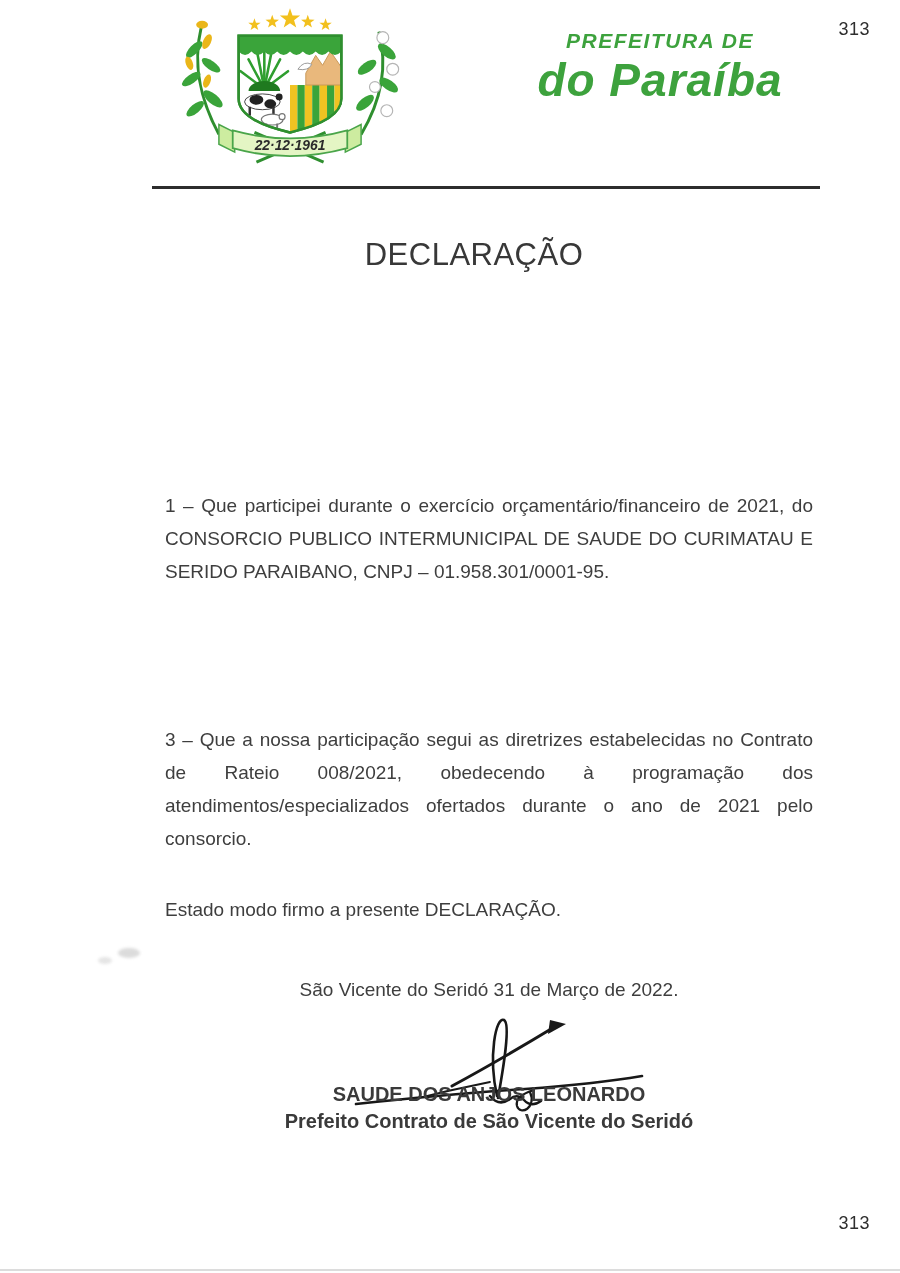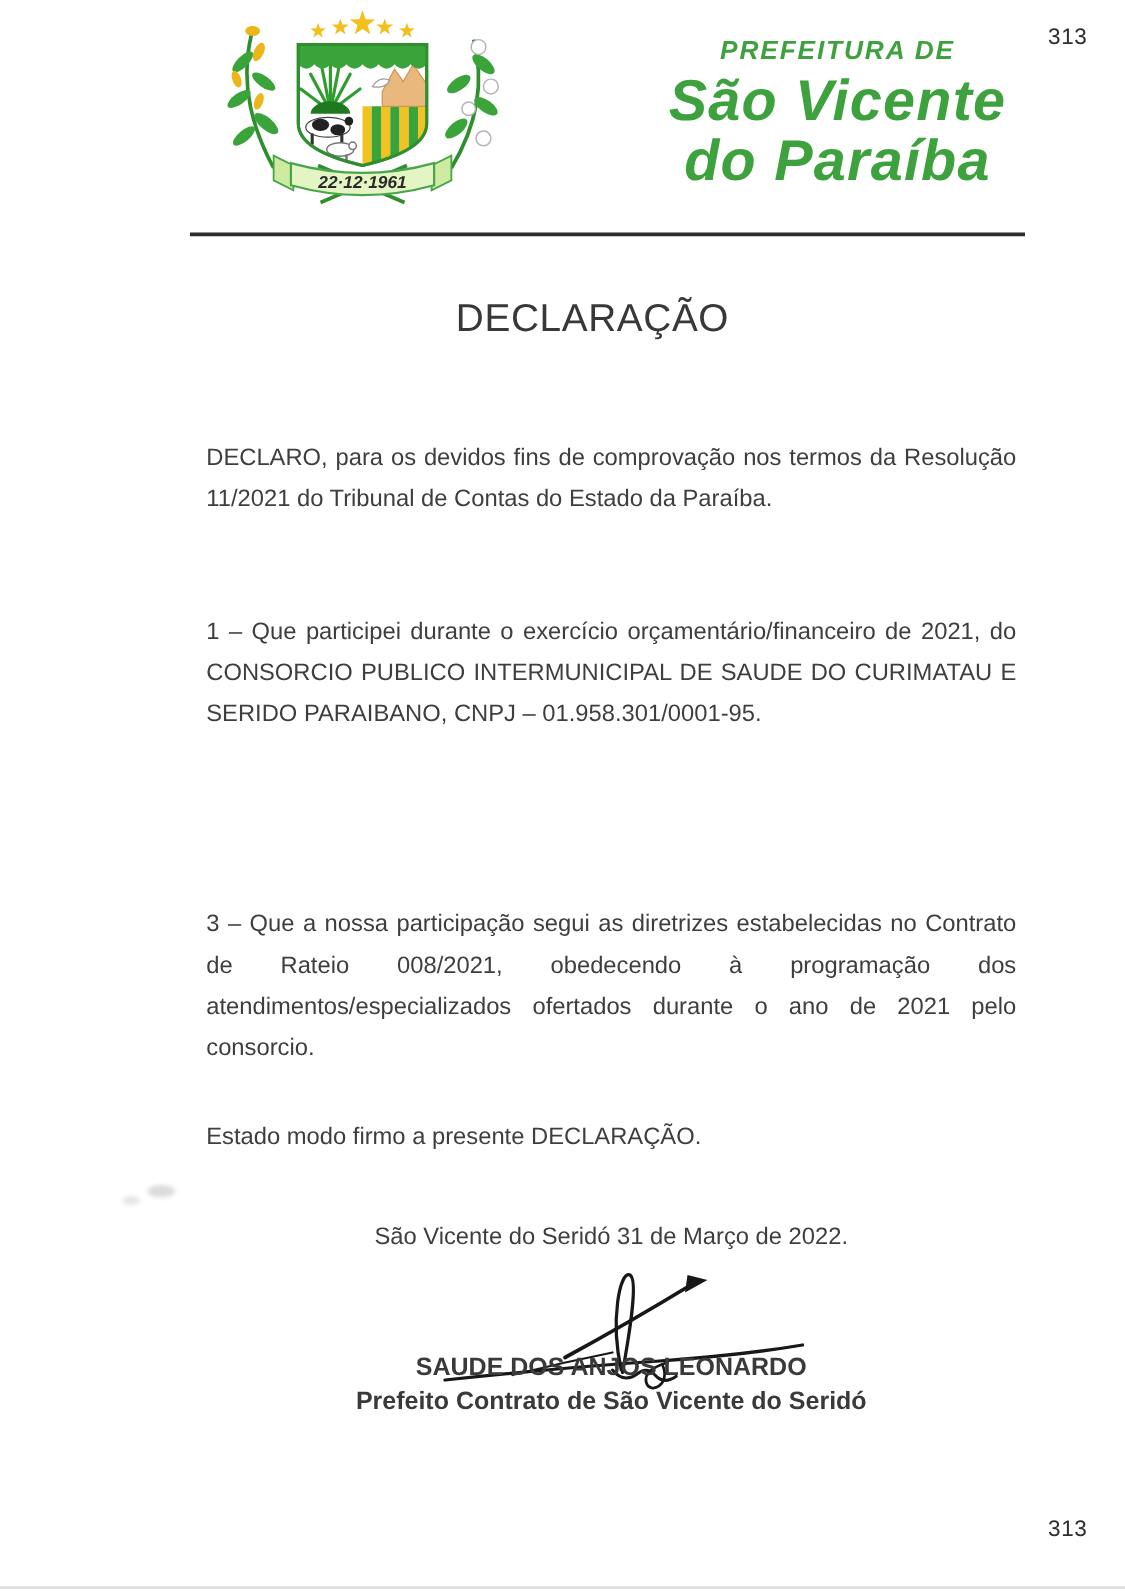--- a/index.html
+++ b/index.html
@@ -20,21 +20,21 @@
     color: #2e2e2e;
     letter-spacing: 0.5px;
   }
   .pagenum.top { top: 19px; }
   .pagenum.bottom { top: 1213px; }
 
   
   .crest { position: absolute; left: 155px; top: 8px; }
   .brandtext {
     position: absolute;
-    left: 480px;
+    left: 470px;
     top: 30px;
     width: 380px;
     text-align: center;
     color: #3da23d;
     font-weight: bold;
     line-height: 1;
   }
   .brandtext .line1 {
     font-size: 21px;
     font-style: italic;
@@ -234,29 +234,27 @@
         <path d="M58,118 L74,126 L74,146 L58,138 Z" fill="#cdeca0" stroke="#4aa54a" stroke-width="1.5"></path>
         <path d="M202,118 L186,126 L186,146 L202,138 Z" fill="#cdeca0" stroke="#4aa54a" stroke-width="1.5"></path>
         <path d="M72,124 Q130,140 188,124 L188,142 Q130,158 72,142 Z" fill="#e4f5c4" stroke="#4aa54a" stroke-width="1.8"></path>
         <text x="130" y="144" text-anchor="middle" font-size="14" font-weight="bold" fill="#2a2a2a" font-family="Liberation Sans, sans-serif" font-style="italic">22·12·1961</text>
       </g>
     </svg>
   </div>
 
   <div class="brandtext">
     <div class="line1">PREFEITURA DE</div>
-    <div class="line2">São Vicente</div>
     <div class="line3">do Paraíba</div>
   </div>
 
   <div class="ruleline"></div>
 
   <div class="doc-title">DECLARAÇÃO</div>
 
-  <div class="para p-intro">DECLARO, para os devidos fins de comprovação nos termos da Resolução 11/2021 do Tribunal de Contas do Estado da Paraíba.</div>
   <div class="para p-item1">1 – Que participei durante o exercício orçamentário/financeiro de 2021, do CONSORCIO PUBLICO INTERMUNICIPAL DE SAUDE DO CURIMATAU E SERIDO PARAIBANO, CNPJ – 01.958.301/0001-95.</div>
   <div class="para p-item3">3 – Que a nossa participação segui as diretrizes estabelecidas no Contrato de Rateio 008/2021, obedecendo à programação dos atendimentos/especializados ofertados durante o ano de 2021 pelo consorcio.</div>
   <div class="para p-closing">Estado modo firmo a presente DECLARAÇÃO.</div>
   <div class="para p-date center">São Vicente do Seridó 31 de Março de 2022.</div>
 
   <div class="sig-scribble">
     <svg width="310" height="105" viewBox="0 0 310 105">
       <g fill="none" stroke="#181818" stroke-linecap="round">
 
         <path d="M112,74 Q160,48 216,14" stroke-width="3"></path>

